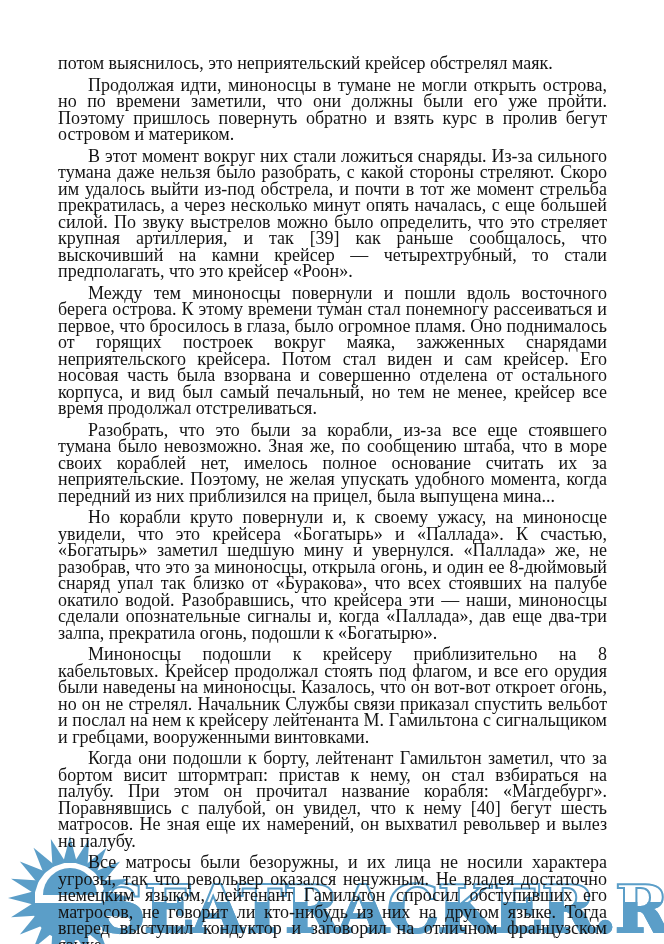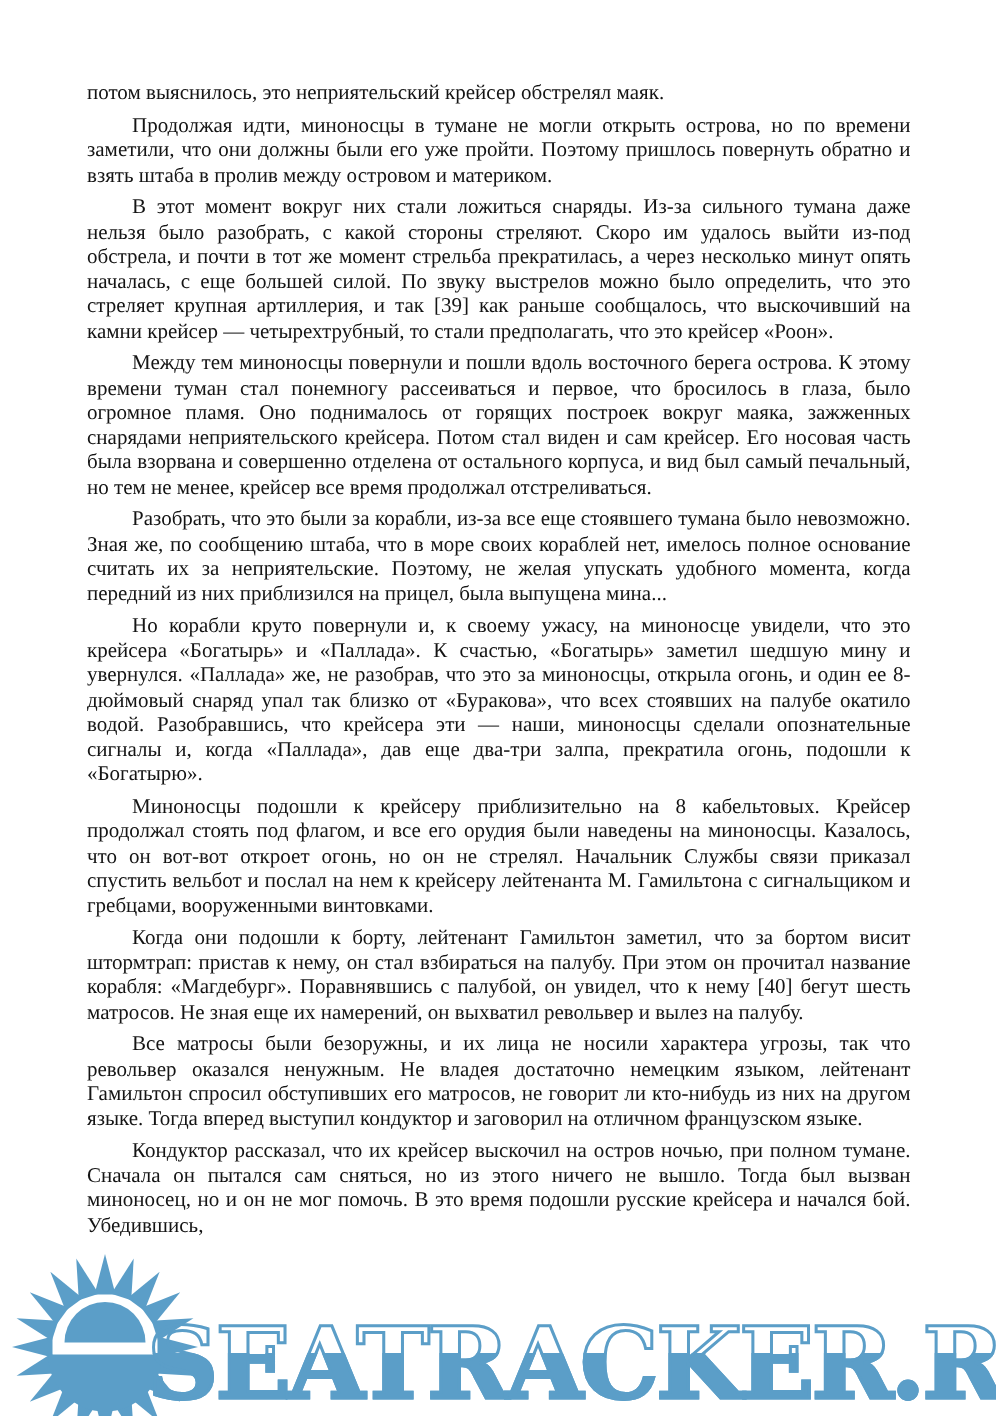--- a/index.html
+++ b/index.html
@@ -10,21 +10,21 @@
     overflow:hidden;
     font-family:"Liberation Serif", serif;
   }
   .content{
     position:absolute;
     left:58px;top:55px;width:549px;
     z-index:1;
   }
   .para{
     margin:0 0 5px 0;
-    font-size:14px;
+    font-size:18px;
     line-height:16.5px;
     color:#141414;
     text-align:justify;
     text-indent:30px;
   }
   .para.no-indent{text-indent:0;}
   .watermark{
     position:absolute;inset:0;z-index:0;
   }
   .wm-sun{
@@ -75,21 +75,21 @@
           <polygon points="64,2 57,29 71,29" transform="rotate(342 64 64)"></polygon>
         </g>
       <path d="M 37 61 A 27 27 0 0 1 91 61 Z" fill="#5b9ec8"></path>
       <path d="M 26 69 A 38 38 0 0 0 102 69 Z" fill="#5b9ec8"></path>
     </svg>
     <span class="wm-text">SEATRACKER.RU</span>
   </div>
 
   <div class="content">
       <p class="para no-indent">потом выяснилось, это неприятельский крейсер обстрелял маяк.</p>
-      <p class="para">Продолжая идти, миноносцы в тумане не могли открыть острова, но по времени заметили, что они должны были его уже пройти. Поэтому пришлось повернуть обратно и взять штаба в пролив между островом и материком.</p>
+      <p class="para">Продолжая идти, миноносцы в тумане не могли открыть острова, но по времени заметили, что они должны были его уже пройти. Поэтому пришлось повернуть обратно и взять курс в пролив бегут островом и материком.</p>
       <p class="para">В этот момент вокруг них стали ложиться снаряды. Из-за сильного тумана даже нельзя было разобрать, с какой стороны стреляют. Скоро им удалось выйти из-под обстрела, и почти в тот же момент стрельба прекратилась, а через несколько минут опять началась, с еще большей силой. По звуку выстрелов можно было определить, что это стреляет крупная артиллерия, и так [39] как раньше сообщалось, что выскочивший на камни крейсер — четырехтрубный, то стали предполагать, что это крейсер «Роон».</p>
       <p class="para">Между тем миноносцы повернули и пошли вдоль восточного берега острова. К этому времени туман стал понемногу рассеиваться и первое, что бросилось в глаза, было огромное пламя. Оно поднималось от горящих построек вокруг маяка, зажженных снарядами неприятельского крейсера. Потом стал виден и сам крейсер. Его носовая часть была взорвана и совершенно отделена от остального корпуса, и вид был самый печальный, но тем не менее, крейсер все время продолжал отстреливаться.</p>
       <p class="para">Разобрать, что это были за корабли, из-за все еще стоявшего тумана было невозможно. Зная же, по сообщению штаба, что в море своих кораблей нет, имелось полное основание считать их за неприятельские. Поэтому, не желая упускать удобного момента, когда передний из них приблизился на прицел, была выпущена мина...</p>
       <p class="para">Но корабли круто повернули и, к своему ужасу, на миноносце увидели, что это крейсера «Богатырь» и «Паллада». К счастью, «Богатырь» заметил шедшую мину и увернулся. «Паллада» же, не разобрав, что это за миноносцы, открыла огонь, и один ее 8-дюймовый снаряд упал так близко от «Буракова», что всех стоявших на палубе окатило водой. Разобравшись, что крейсера эти — наши, миноносцы сделали опознательные сигналы и, когда «Паллада», дав еще два-три залпа, прекратила огонь, подошли к «Богатырю».</p>
       <p class="para">Миноносцы подошли к крейсеру приблизительно на 8 кабельтовых. Крейсер продолжал стоять под флагом, и все его орудия были наведены на миноносцы. Казалось, что он вот-вот откроет огонь, но он не стрелял. Начальник Службы связи приказал спустить вельбот и послал на нем к крейсеру лейтенанта М. Гамильтона с сигнальщиком и гребцами, вооруженными винтовками.</p>
       <p class="para">Когда они подошли к борту, лейтенант Гамильтон заметил, что за бортом висит штормтрап: пристав к нему, он стал взбираться на палубу. При этом он прочитал название корабля: «Магдебург». Поравнявшись с палубой, он увидел, что к нему [40] бегут шесть матросов. Не зная еще их намерений, он выхватил револьвер и вылез на палубу.</p>
       <p class="para">Все матросы были безоружны, и их лица не носили характера угрозы, так что револьвер оказался ненужным. Не владея достаточно немецким языком, лейтенант Гамильтон спросил обступивших его матросов, не говорит ли кто-нибудь из них на другом языке. Тогда вперед выступил кондуктор и заговорил на отличном французском языке.</p>
       <p class="para">Кондуктор рассказал, что их крейсер выскочил на остров ночью, при полном тумане. Сначала он пытался сам сняться, но из этого ничего не вышло. Тогда был вызван миноносец, но и он не мог помочь. В это время подошли русские крейсера и начался бой. Убедившись,</p>
     </div>
 

